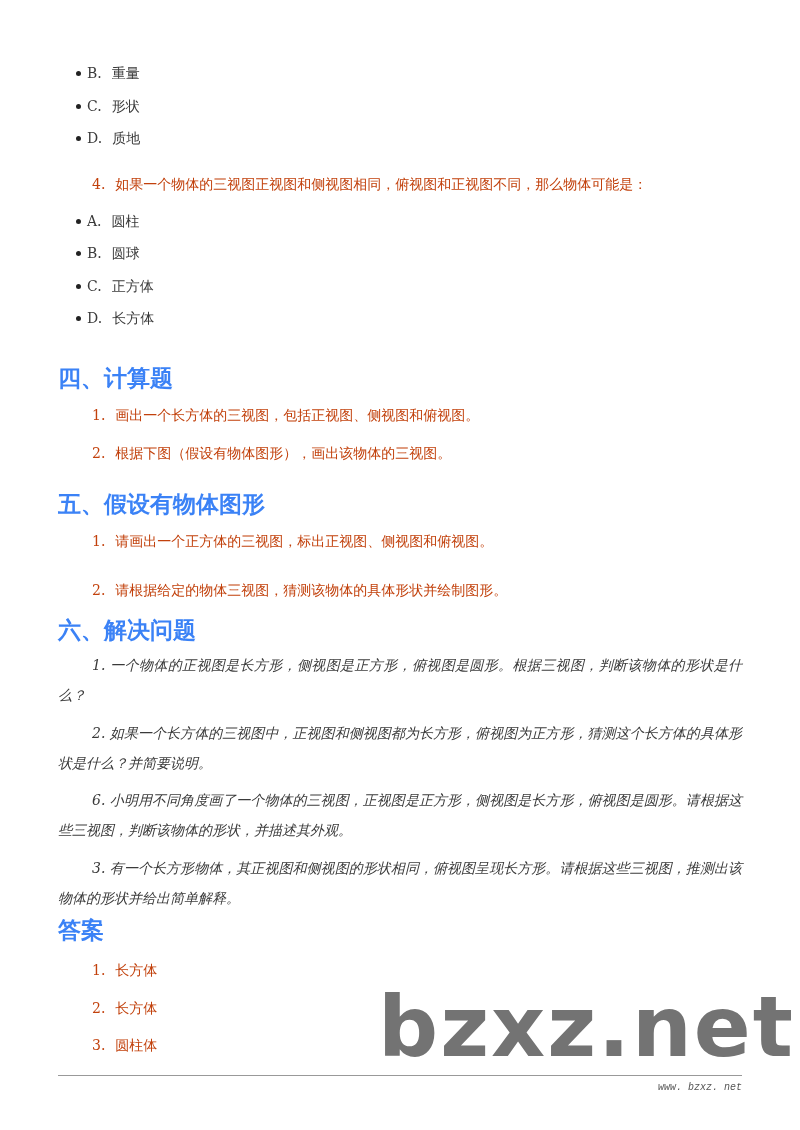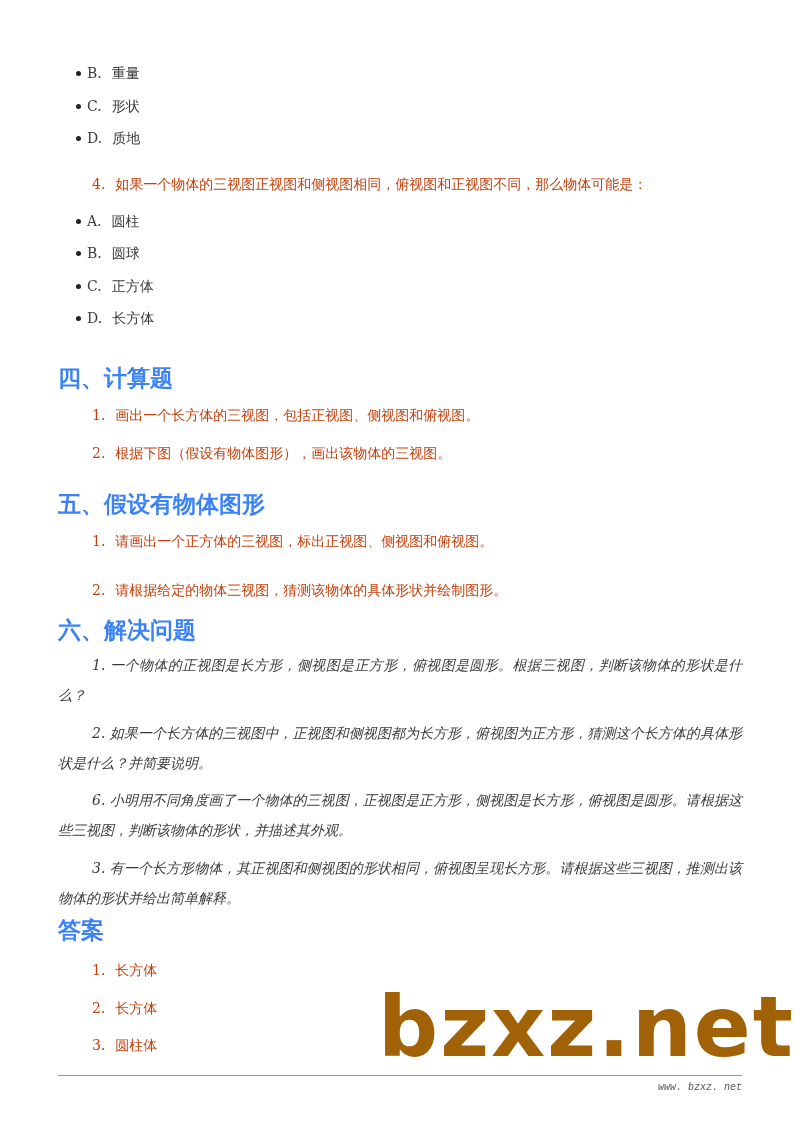--- a/index.html
+++ b/index.html
@@ -26,21 +26,21 @@
   .heading {
     position: absolute; left: 58px; font-size: 23px; font-weight: bold; line-height: 24px;
     color: #3b82f6; font-family: "DejaVu Sans", "Liberation Sans", sans-serif;
   }
   .para {
     position: absolute; left: 58px; width: 684px; font-size: 14px; line-height: 30px;
     color: #3a3a3a; text-indent: 34px; text-align: justify; font-style: italic;
   }
   .watermark {
     position: absolute; left: 378px; top: 982px; font-size: 84px; font-weight: bold;
-    color: #a16207; font-family: "DejaVu Sans", "Liberation Sans", sans-serif;
+    color: #737373; font-family: "DejaVu Sans", "Liberation Sans", sans-serif;
     letter-spacing: 2px; line-height: 90px; z-index: 0;
   }
   .footer-rule {
     position: absolute; left: 58px; top: 1075px; width: 684px; height: 0;
     border-top: 1px solid #999999;
   }
   .footer-url {
     position: absolute; right: 58px; top: 1082px; font-size: 10px; font-style: italic;
     color: #555555; font-family: Liberation Mono, monospace;
   }

